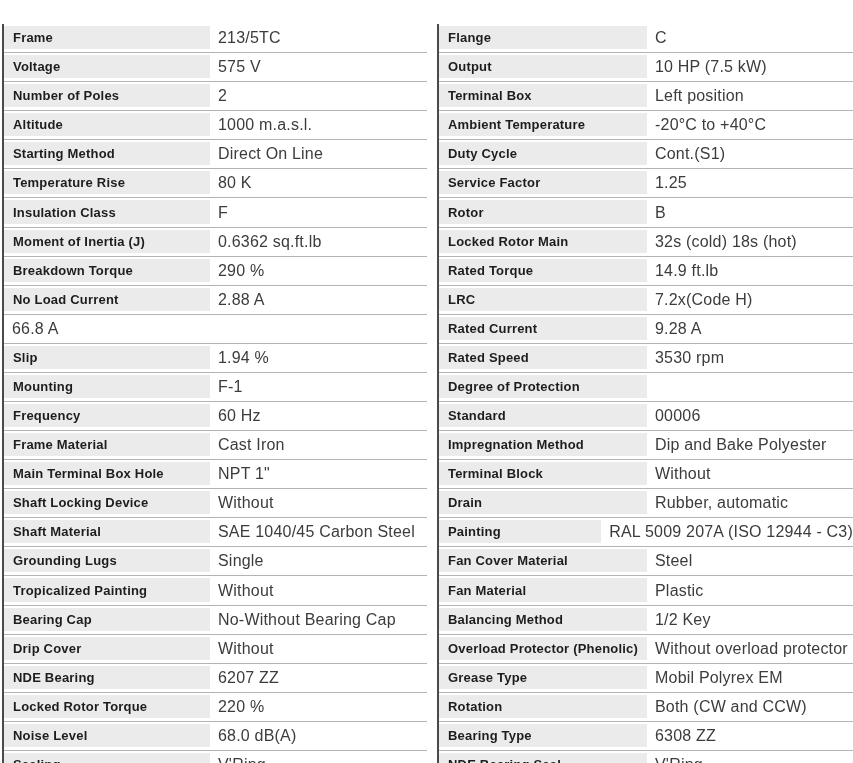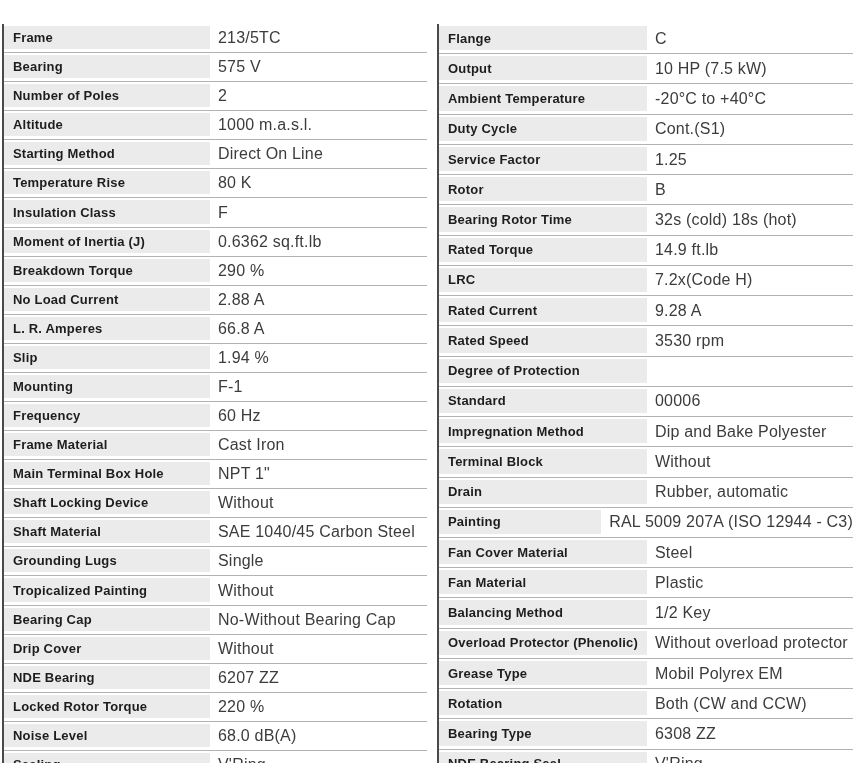--- a/index.html
+++ b/index.html
@@ -67,21 +67,21 @@
 <body>
 
 <div class="spec-wrap">
   <div class="spec-table left">
   <div class="spec-row">
     <div class="cell-label">Frame</div>
     <div class="cell-value">213/5TC</div>
   </div>
 
   <div class="spec-row">
-    <div class="cell-label">Bearing</div>
+    <div class="cell-label">Voltage</div>
     <div class="cell-value">575 V</div>
   </div>
 
   <div class="spec-row">
     <div class="cell-label">Number of Poles</div>
     <div class="cell-value">2</div>
   </div>
 
   <div class="spec-row">
     <div class="cell-label">Altitude</div>
@@ -112,21 +112,20 @@
     <div class="cell-label">Breakdown Torque</div>
     <div class="cell-value">290 %</div>
   </div>
 
   <div class="spec-row">
     <div class="cell-label">No Load Current</div>
     <div class="cell-value">2.88 A</div>
   </div>
 
   <div class="spec-row">
-    <div class="cell-label">L. R. Amperes</div>
     <div class="cell-value">66.8 A</div>
   </div>
 
   <div class="spec-row">
     <div class="cell-label">Slip</div>
     <div class="cell-value">1.94 %</div>
   </div>
 
   <div class="spec-row">
     <div class="cell-label">Mounting</div>
@@ -202,20 +201,24 @@
   <div class="spec-row">
     <div class="cell-label">Flange</div>
     <div class="cell-value">C</div>
   </div>
 
   <div class="spec-row">
     <div class="cell-label">Output</div>
     <div class="cell-value">10 HP (7.5 kW)</div>
   </div>
 
+  <div class="spec-row">
+    <div class="cell-label">Terminal Box</div>
+    <div class="cell-value">Left position</div>
+  </div>
 
   <div class="spec-row">
     <div class="cell-label">Ambient Temperature</div>
     <div class="cell-value">-20°C to +40°C</div>
   </div>
 
   <div class="spec-row">
     <div class="cell-label">Duty Cycle</div>
     <div class="cell-value">Cont.(S1)</div>
   </div>
@@ -224,21 +227,21 @@
     <div class="cell-label">Service Factor</div>
     <div class="cell-value">1.25</div>
   </div>
 
   <div class="spec-row">
     <div class="cell-label">Rotor</div>
     <div class="cell-value">B</div>
   </div>
 
   <div class="spec-row">
-    <div class="cell-label">Bearing Rotor Time</div>
+    <div class="cell-label">Locked Rotor Main</div>
     <div class="cell-value">32s (cold) 18s (hot)</div>
   </div>
 
   <div class="spec-row">
     <div class="cell-label">Rated Torque</div>
     <div class="cell-value">14.9 ft.lb</div>
   </div>
 
   <div class="spec-row">
     <div class="cell-label">LRC</div>

